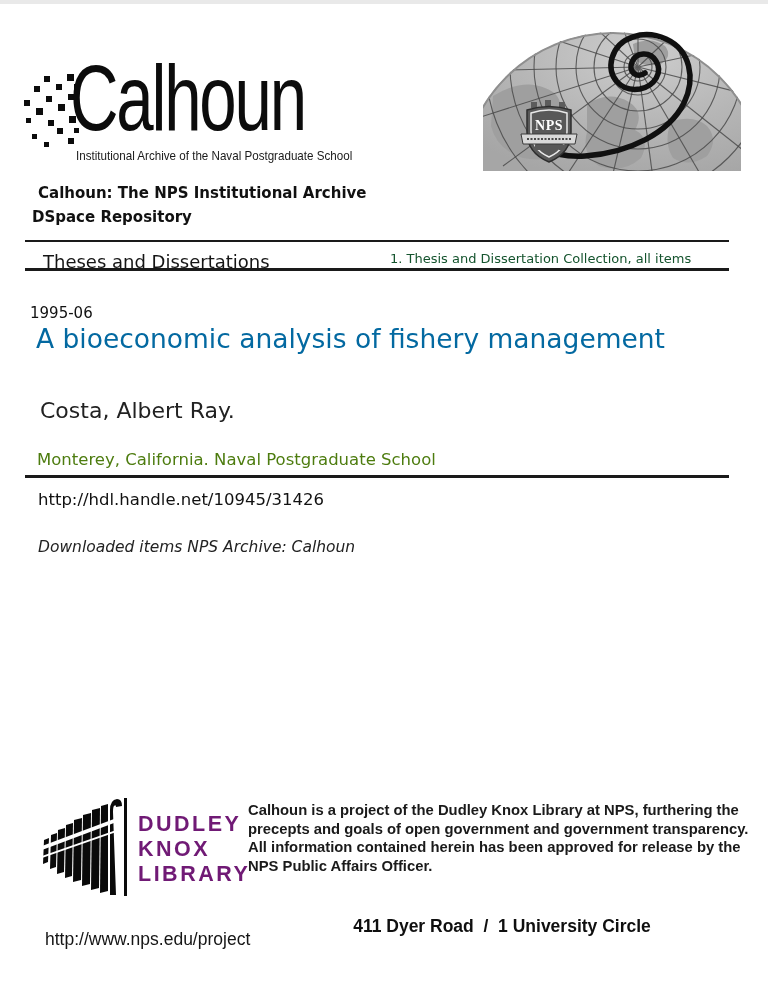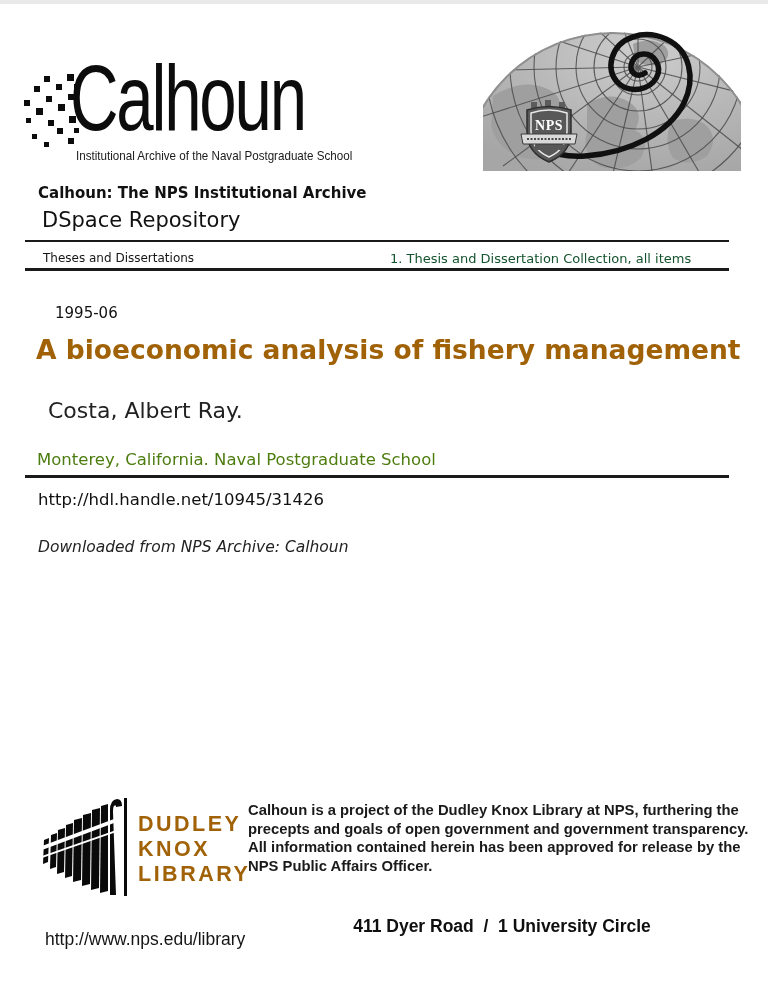--- a/index.html
+++ b/index.html
@@ -20,41 +20,41 @@
   }
   .calhoun-tagline {
     position:absolute; left:52px; top:84px;
     font-size:13.5px; color:#1a1a1a; white-space:nowrap;
     transform:scaleX(0.86); transform-origin:left top;
     font-family:"Liberation Sans", sans-serif;
   }
   .globe-wrap { position:absolute; left:483px; top:22px; width:258px; height:145px; }
   
   .repo-line1 { position:absolute; left:38px; top:180px; font-size:15px; font-weight:bold; }
-  .repo-line2 { position:absolute; left:42px; top:204px; font-size:21px; font-weight:normal; }
+  .repo-line2 { position:absolute; left:32px; top:204px; font-size:15px; font-weight:bold; }
   .rule { position:absolute; background:#1a1a1a; }
   .rule1 { left:25px; top:236px; width:704px; height:2px; }
   .rule2 { left:25px; top:264px; width:704px; height:3px; }
   .rule3 { left:25px; top:471px; width:704px; height:3px; }
-  .coll-left  { position:absolute; left:43px;  top:247px; font-size:12px; color:#151515; }
+  .coll-left  { position:absolute; left:43px;  top:247px; font-size:18px; color:#151515; }
   .coll-right { position:absolute; left:390px; top:247px; font-size:13px; color:#14532d; }
   
-  .doc-date   { position:absolute; left:55px; top:300px; font-size:15px; }
-  .doc-title  { position:absolute; left:36px; top:330px; font-size:26.5px; font-weight:700; color:#a16207; white-space:nowrap; }
-  .doc-author { position:absolute; left:48px; top:394px; font-size:22px; color:#222; }
+  .doc-date   { position:absolute; left:30px; top:300px; font-size:15px; }
+  .doc-title  { position:absolute; left:36px; top:319px; font-size:26.5px; font-weight:400; color:#0369a1; white-space:nowrap; }
+  .doc-author { position:absolute; left:40px; top:394px; font-size:22px; color:#222; }
   .doc-pub    { position:absolute; left:37px; top:446px; font-size:16.5px; color:#4d7c0f; }
   .doc-handle { position:absolute; left:38px; top:486px; font-size:16.5px; color:#111; text-decoration:none; }
   .doc-note   { position:absolute; left:38px; top:534px; font-size:15.5px; font-style:italic; color:#222; }
   
   .books-logo { position:absolute; left:42px; top:794px; }
   .lib-divider { position:absolute; left:124px; top:794px; width:2.5px; height:98px; background:#0a0a0a; }
   .lib-name {
     position:absolute; left:138px; top:808px;
     font-family:"Liberation Sans", sans-serif; font-weight:bold;
-    font-size:21.5px; line-height:25px; letter-spacing:2.5px; color:#a16207;
+    font-size:21.5px; line-height:25px; letter-spacing:2.5px; color:#701a75;
   }
   .footer-statement {
     position:absolute; left:248px; top:797px; width:514px;
     font-family:"Liberation Sans", sans-serif; font-weight:bold;
     font-size:14.8px; line-height:18.6px; color:#1a1a1a;
   }
   .footer-address {
     position:absolute; left:242px; top:869px; width:520px;
     font-family:"Liberation Sans", sans-serif; font-weight:bold;
     font-size:17.5px; line-height:21.5px; text-align:center; color:#0f0f0f;
@@ -193,21 +193,21 @@
   <div class="rule rule2"></div>
 
   <div class="doc-date">1995-06</div>
   <div class="doc-title">A bioeconomic analysis of fishery management</div>
   <div class="doc-author">Costa, Albert Ray.</div>
   <div class="doc-pub">Monterey, California. Naval Postgraduate School</div>
 
   <div class="rule rule3"></div>
 
   <a class="doc-handle" href="#">http://hdl.handle.net/10945/31426</a>
-  <div class="doc-note">Downloaded from NPS Archive: Calhoun</div>
+  <div class="doc-note">Downloaded items NPS Archive: Calhoun</div>
 
   <svg class="books-logo" width="80" height="98" viewBox="0 0 80 98">
     <g fill="#0a0a0a">
       <polygon points="2,42 7,40 6,64 1,66"></polygon>
       <polygon points="9,37 15,35 14,69 8,71"></polygon>
       <polygon points="16,32 23,30 22,74 15,76"></polygon>
       <polygon points="24,27 31,25 30,78 23,80"></polygon>
       <polygon points="32,22 40,20 39,82 31,84"></polygon>
       <polygon points="41,17 49,15 48,86 40,88"></polygon>
       <polygon points="50,12 58,10 57,90 49,92"></polygon>
@@ -227,15 +227,15 @@
     <div>LIBRARY</div>
   </div>
 
   <div class="footer-statement">Calhoun is a project of the Dudley Knox Library at NPS, furthering the precepts and goals of open government and government transparency. All information contained herein has been approved for release by the NPS Public Affairs Officer.</div>
 
   <div class="footer-address">
     <div>411 Dyer Road  /  1 University Circle</div>
     
   </div>
 
-  <a class="footer-url" href="#">http://www.nps.edu/library</a>
+  <a class="footer-url" href="#">http://www.nps.edu/project</a>
 
 </div>
 
 </body></html>

